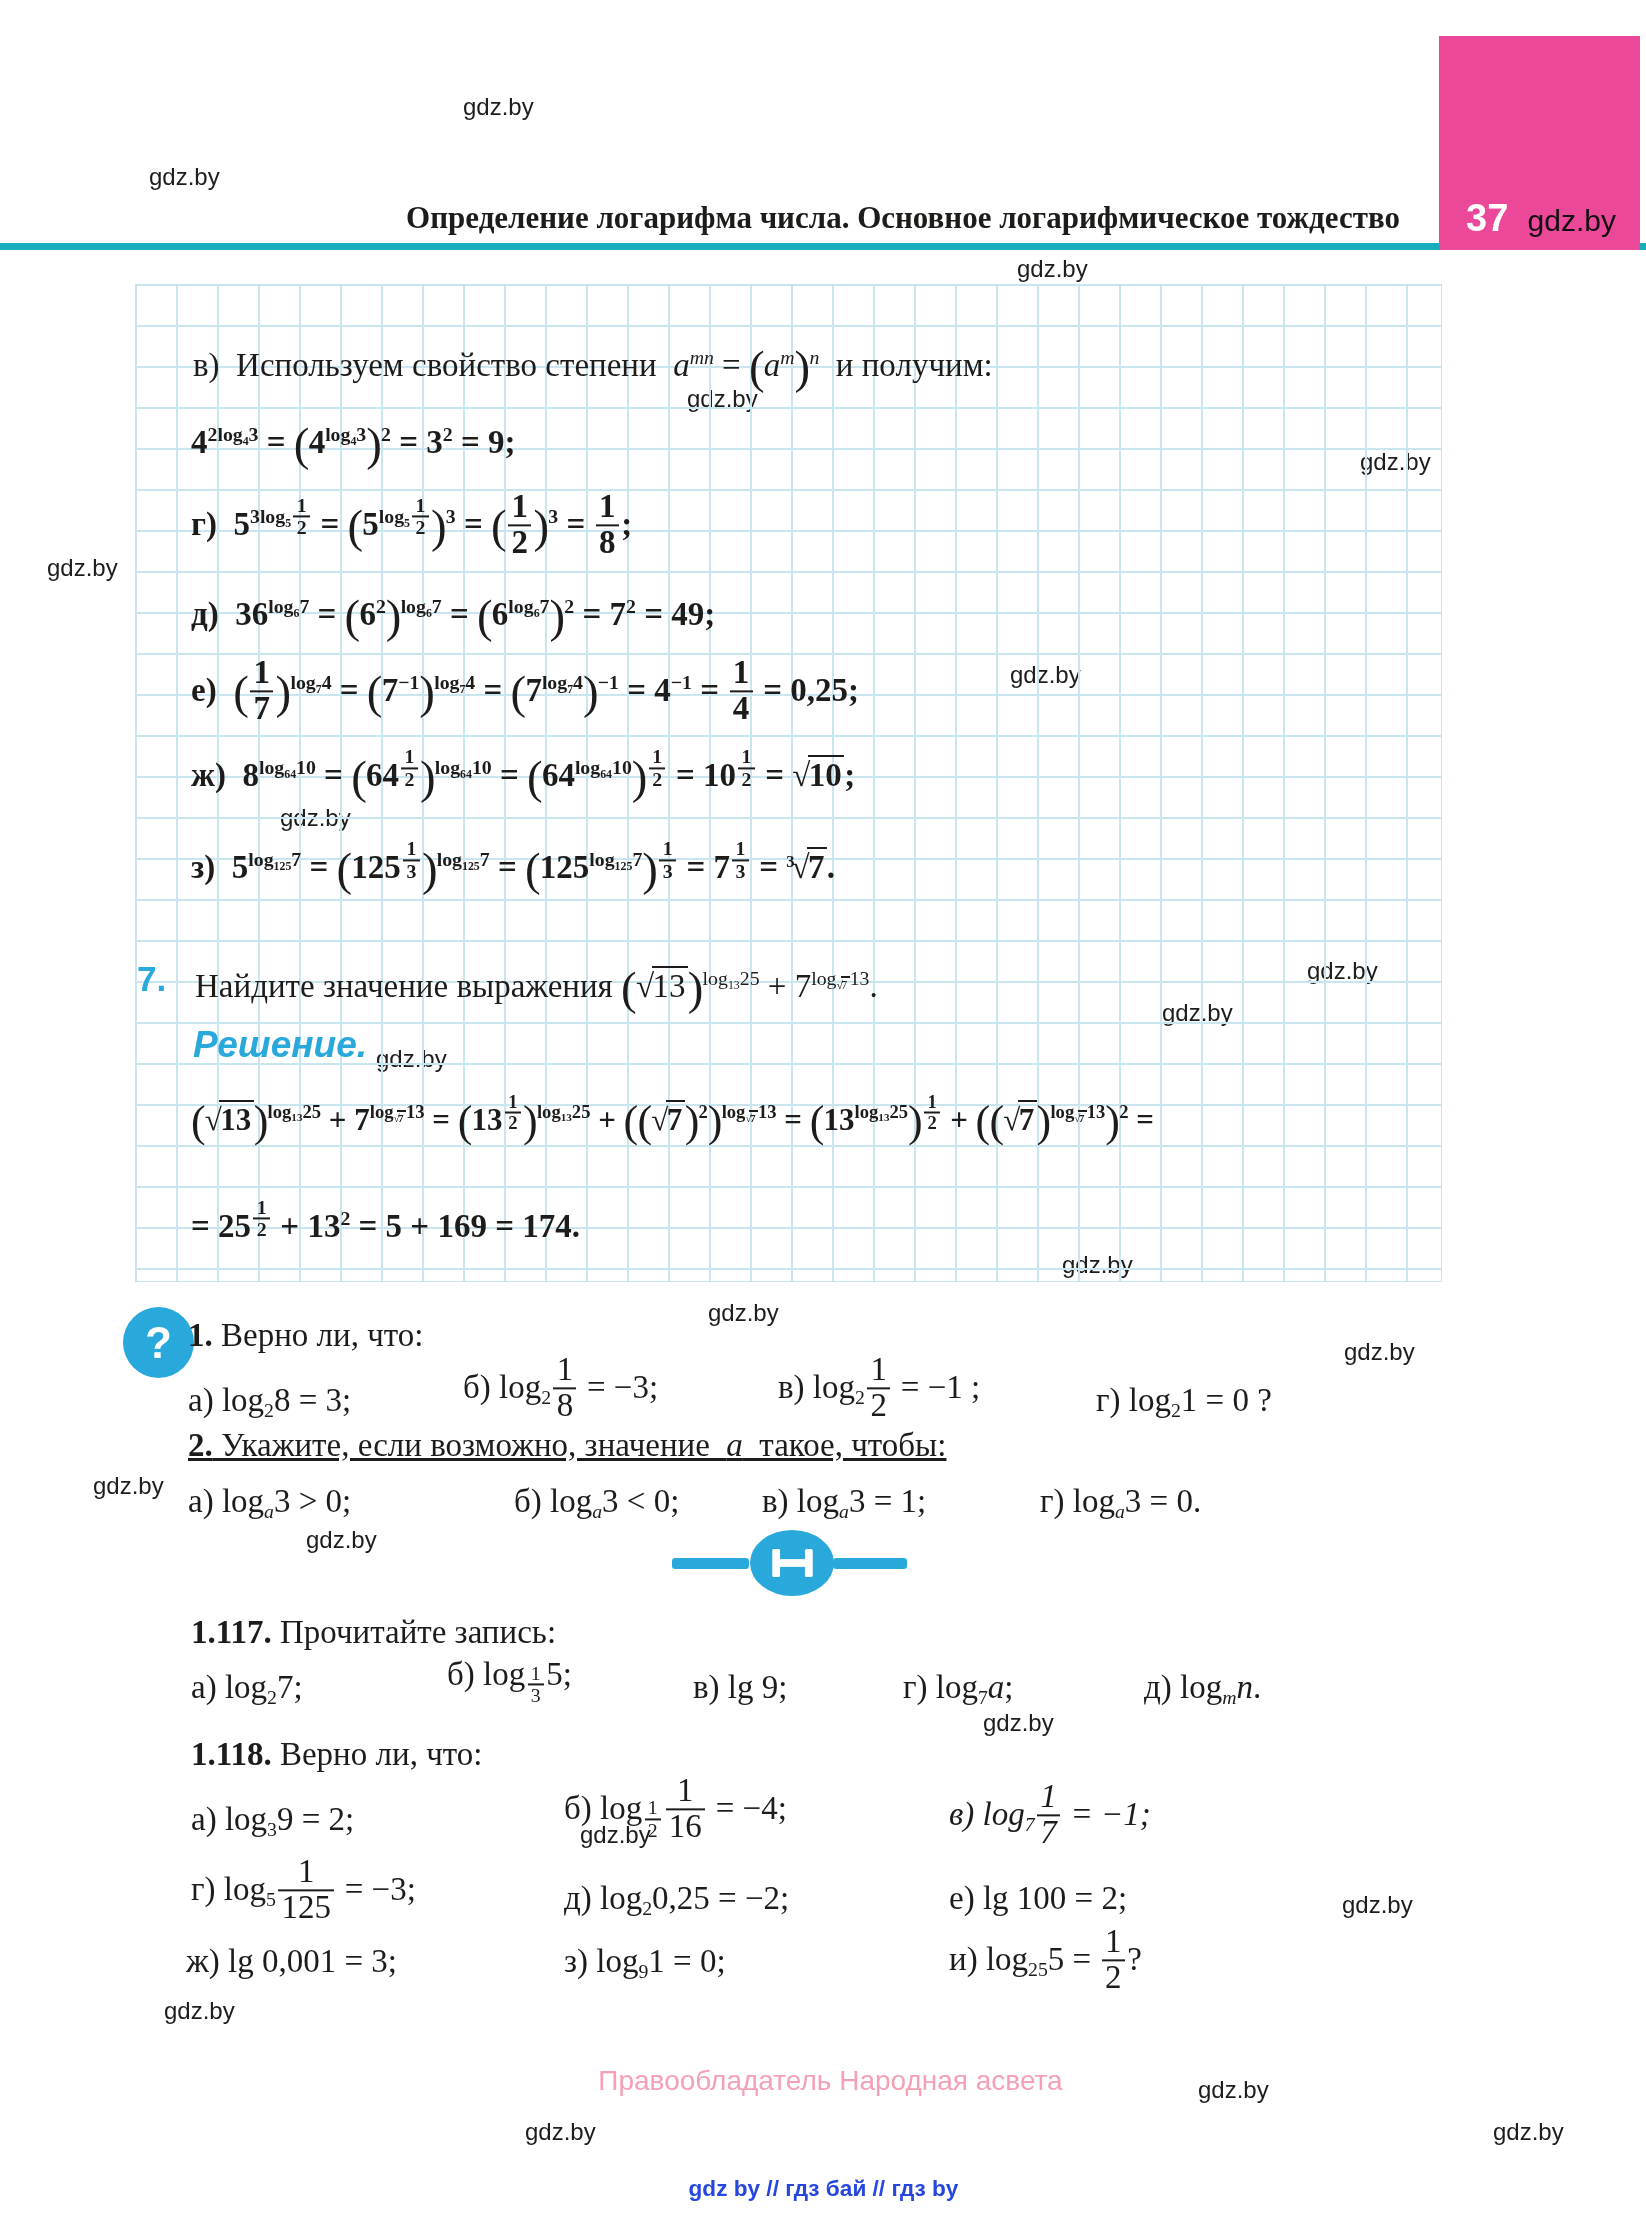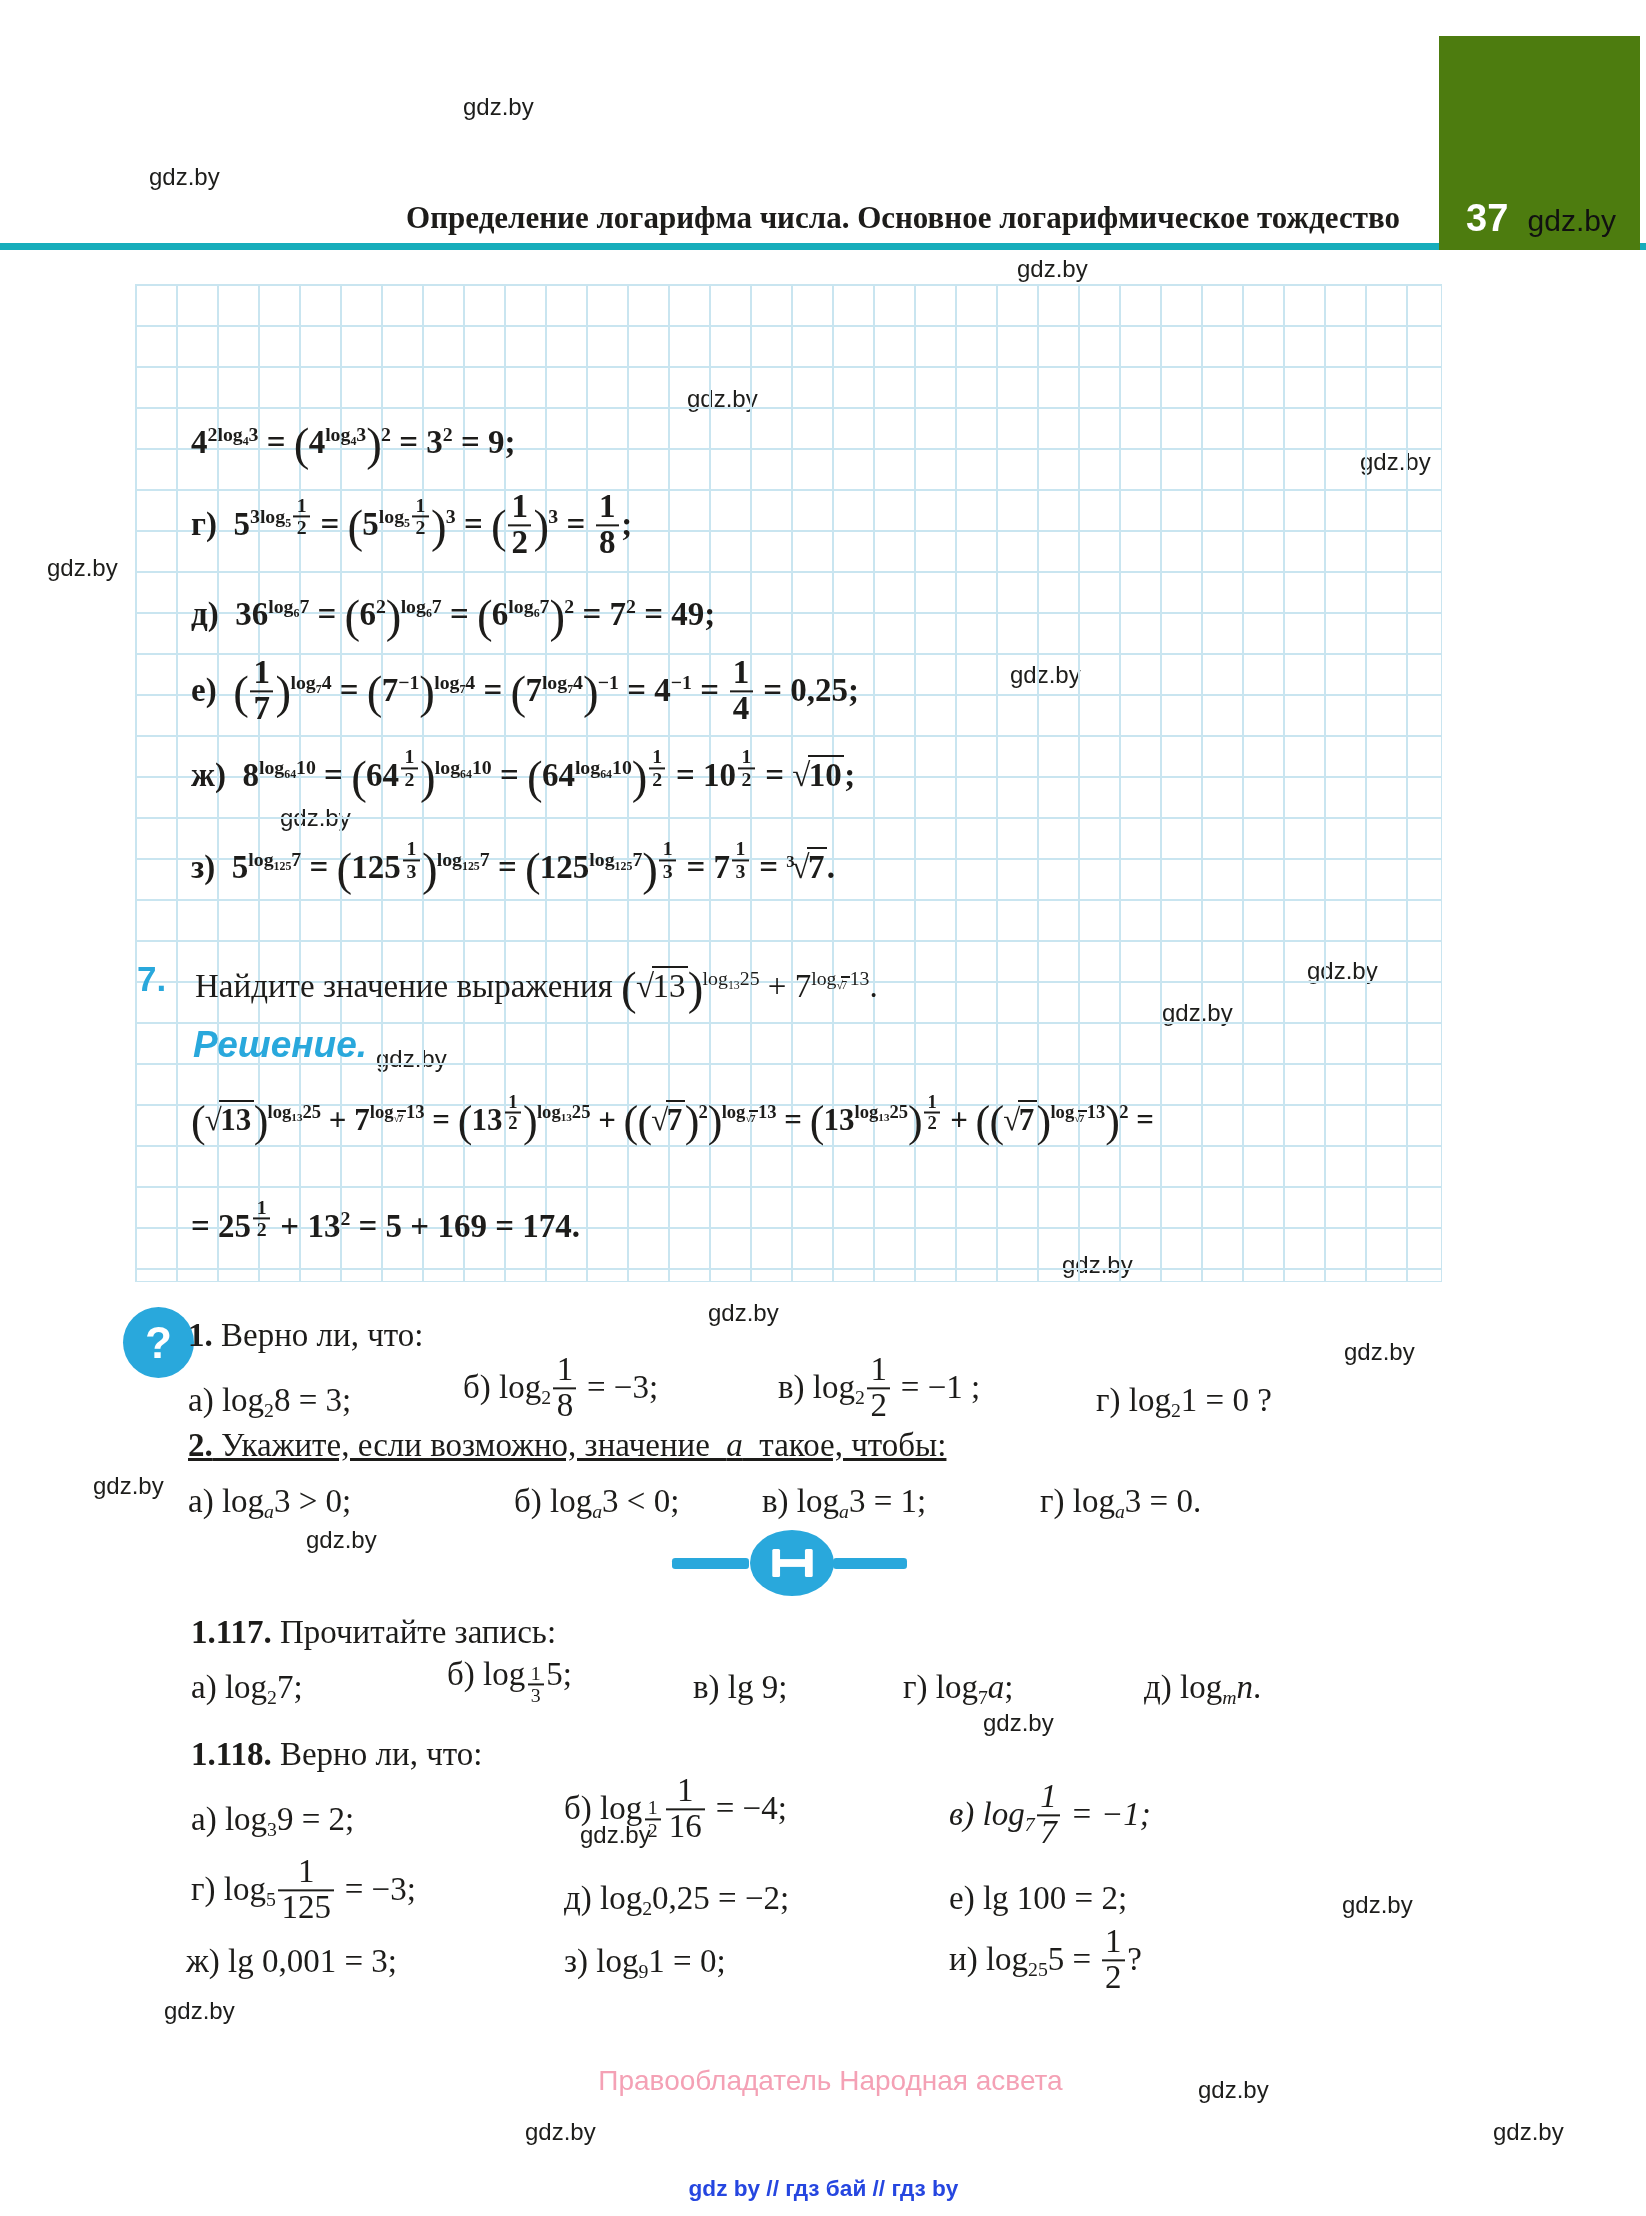--- a/index.html
+++ b/index.html
@@ -79,27 +79,28 @@
       <span class="wm" style="left: 580px; top: 1821px;">gdz.by</span>
       <span class="wm" style="left: 1342px; top: 1891px;">gdz.by</span>
       <span class="wm" style="left: 164px; top: 1997px;">gdz.by</span>
       <span class="wm" style="left: 1198px; top: 2076px;">gdz.by</span>
       <span class="wm" style="left: 525px; top: 2118px;">gdz.by</span>
       <span class="wm" style="left: 1493px; top: 2118px;">gdz.by</span>
     </div>
 
   <div class="abs title">Определение логарифма числа. Основное логарифмическое тождество</div>
   <div class="abs rule" style="background:#17adbb;"></div>
-  <div class="abs badge" style="background:#4d7c0f;">
+  <div class="abs badge" style="background:#ec4899;">
     <span class="num">37</span>
     <span class="bwm">gdz.by</span>
   </div>
 
   <div class="abs gridpaper"></div>
 
+  <div class="m" style="left:193px;top:338px;">в)&nbsp; Используем свойство степени &nbsp;<i>a</i><sup><i>mn</i></sup> = <span class="bp">(</span><i>a</i><sup><i>m</i></sup><span class="bp">)</span><sup><i>n</i></sup>&nbsp; и получим:</div>
   <div class="m mb" style="left:191px;top:415px;">4<sup>2log<sub>4</sub>3</sup> = <span class="bp">(</span>4<sup>log<sub>4</sub>3</sup><span class="bp">)</span><sup>2</sup> = 3<sup>2</sup> = 9;</div>
   <div class="m mb" style="left:191px;top:493px;">г)&nbsp; 5<sup>3log<sub>5</sub><span class="fr">
           <span>1</span>
           <span>2</span>
         </span></sup> = <span class="bp">(</span>5<sup>log<sub>5</sub><span class="fr">
           <span>1</span>
           <span>2</span>
         </span></sup><span class="bp">)</span><sup>3</sup> = <span class="bp">(</span><span class="fr">
         <span>1</span>
         <span>2</span>

